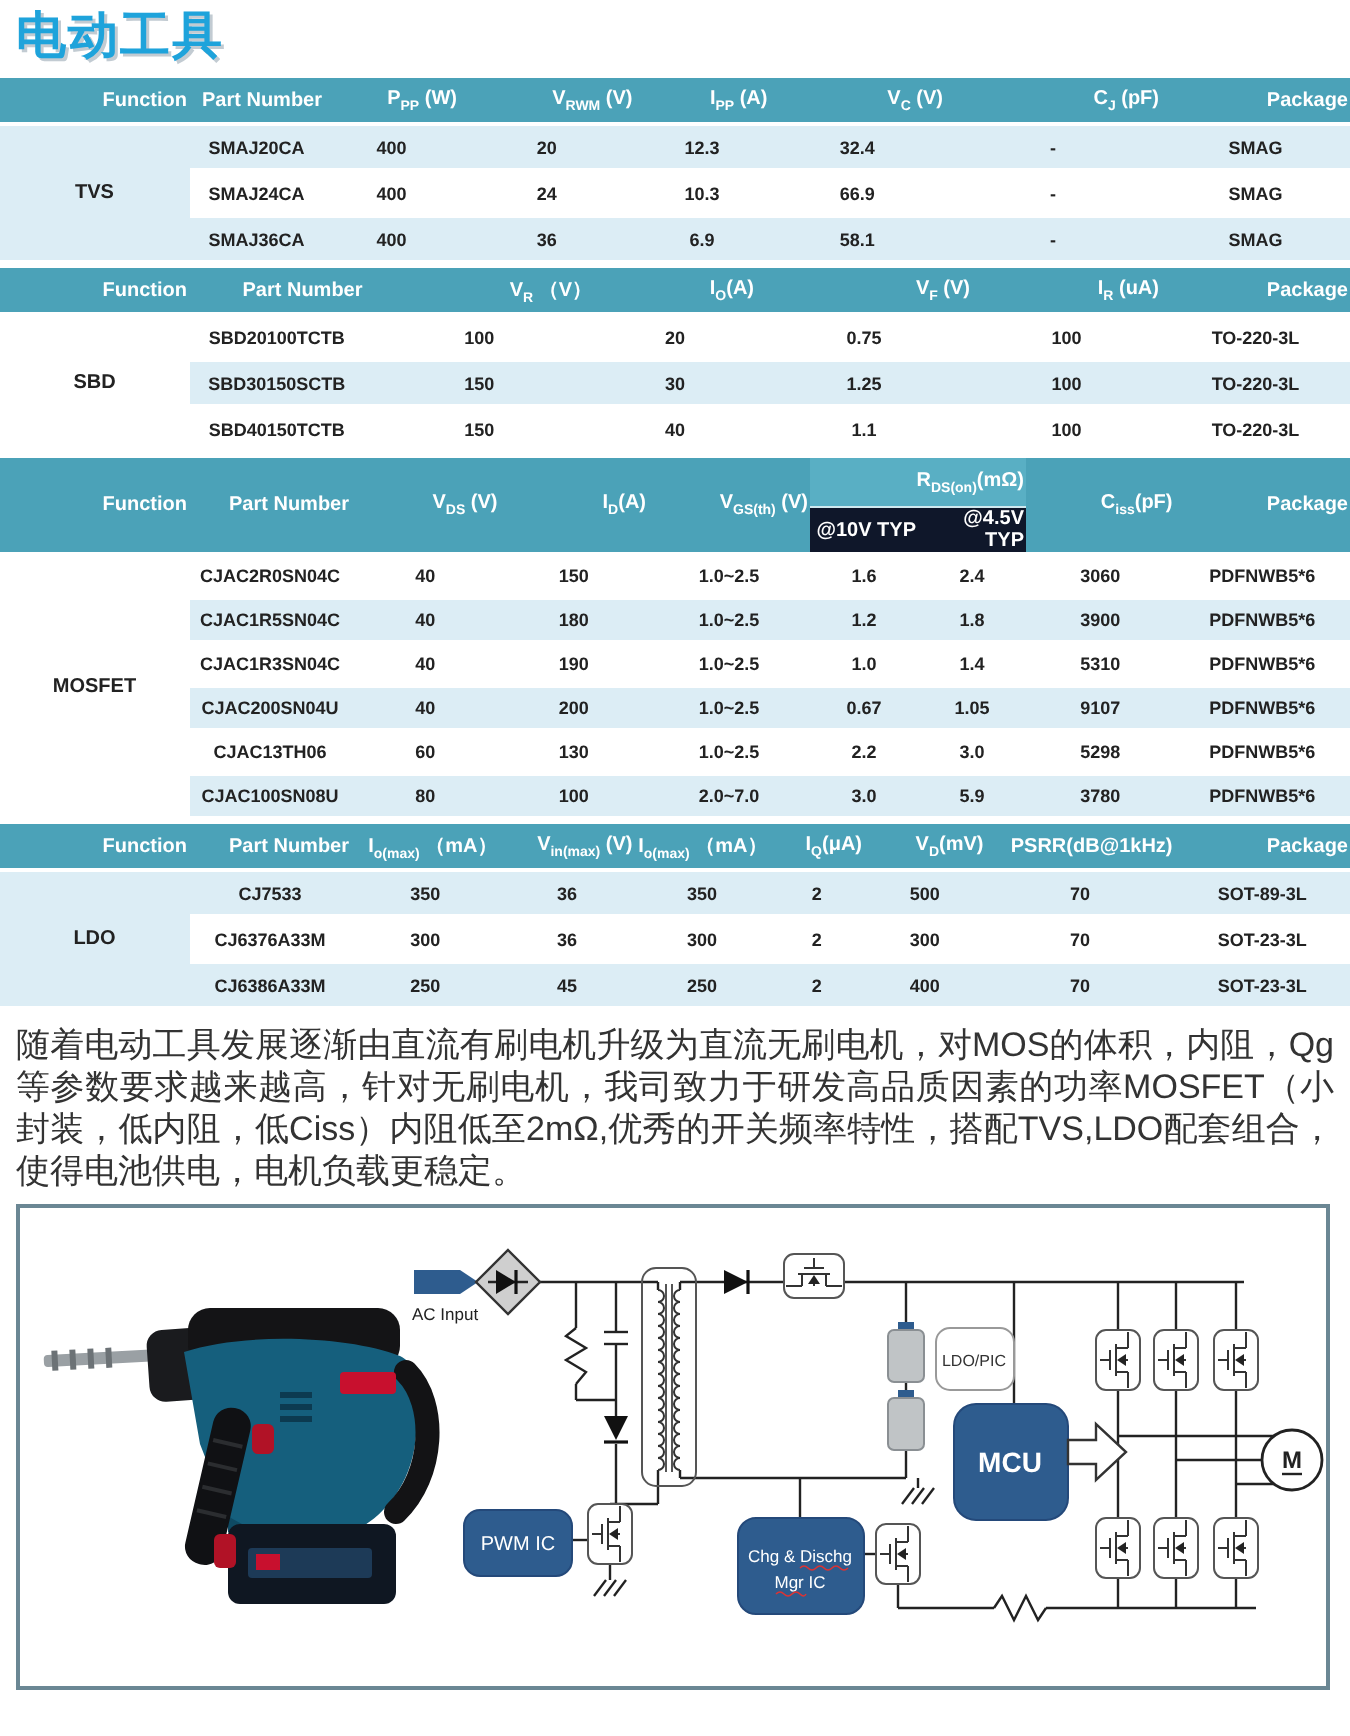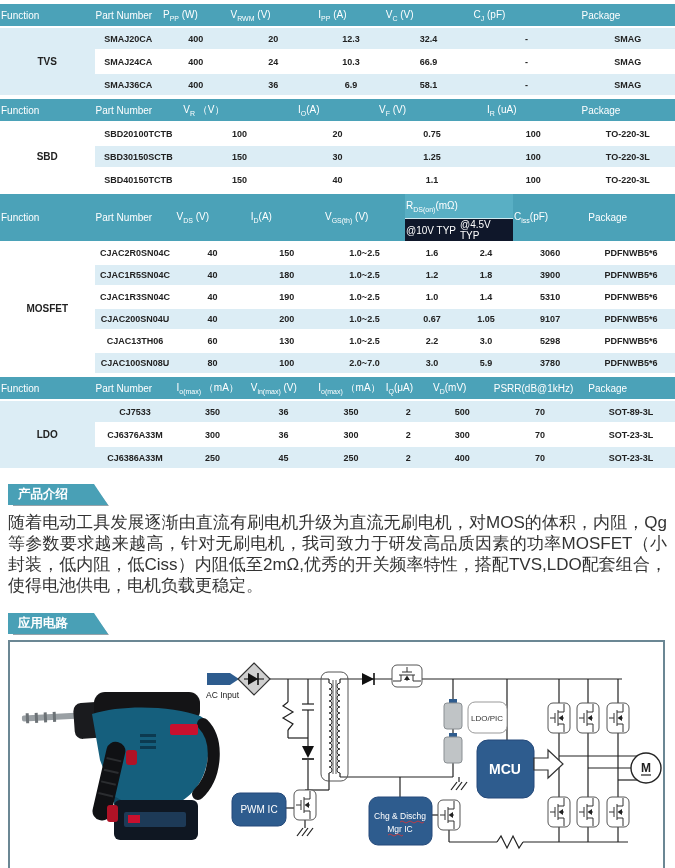--- a/index.html
+++ b/index.html
@@ -5,21 +5,21 @@
   html,body{margin:0;padding:0;background:#fff;}
   body{width:675px;height:868px;overflow:hidden;font-family:"Liberation Sans",sans-serif;-webkit-font-smoothing:antialiased;}
   .page{position:relative;width:675px;height:868px;background:#fff;}
 
   
   .page-title{margin:2px 0 0 8px;font-size:25px;line-height:33px;font-weight:bold;color:#1ea3db;letter-spacing:1px;text-shadow:1.5px 1.5px 0 rgba(120,140,155,.45);}
 
   
   .tables{margin-top:2px;}
   table.ptable{border-collapse:collapse;table-layout:fixed;width:675px;}
-  table.ptable th{background:#4ba2b8;color:#fff;font-weight:normal;font-size:10px;height:22px;padding:0 1px;text-align:left;border-top:2px solid #fff;border-bottom:2px solid #fff;}
+  table.ptable th{background:#4ba2b8;color:#fff;font-weight:bold;font-size:10px;height:22px;padding:0 1px;text-align:right;border-top:2px solid #fff;border-bottom:2px solid #fff;}
   table.ptable th.hl{background:#59afc4;border-bottom:1px solid #cfe9ef;}
   table.ptable th.hl2{background:#0f172a;}
   table.ptable td{font-size:9px;font-weight:bold;color:#222;text-align:center;height:21px;border-bottom:2px solid #fff;padding:0 1px;background:#fff;}
   table.ptable tr.alt td{background:#dcedf5;}
   table.ptable td.fn{background:#fff;font-size:10px;margin-left:35px;}
   table.ptable sub{font-size:7px;}
   table.t-mosfet thead tr:first-child th{height:24px;}
   table.t-mosfet thead tr:last-child th{height:20px;border-top:0;}
   table.t-mosfet td{height:20px;}
 
@@ -37,20 +37,21 @@
   .circuit-box{position:relative;margin:6px 8px 0 8px;width:657px;height:243px;border:2px solid #6b8794;box-sizing:border-box;background:#fff;}
   .circuit-box svg{position:absolute;left:0;top:0;}
   .wires{stroke:#222;stroke-width:1.2;fill:none;}
   .svg-label{fill:#222;}
 </style>
 </head>
 <body>
 
 <div class="page">
 
+  <div class="page-title">电动工具</div>
 
   <div class="tables">
     <table class="ptable t-tvs">
         <colgroup>
           <col style="width: 14%;">
           <col style="width: 10%;">
           <col style="width: 10%;">
           <col style="width: 13%;">
           <col style="width: 10%;">
           <col style="width: 13%;">
@@ -295,31 +296,23 @@
             <td>250</td>
             <td>2</td>
             <td>400</td>
             <td>70</td>
             <td>SOT-23-3L</td>
           </tr>
         </tbody>
       </table>
   </div>
 
-  <div class="ribbon-row r1">
-    <div class="ribbon-shadow"></div>
-    <div class="ribbon">产品介绍</div>
-  </div>
 
   <div class="intro-text">随着电动工具发展逐渐由直流有刷电机升级为直流无刷电机，对MOS的体积，内阻，Qg等参数要求越来越高，针对无刷电机，我司致力于研发高品质因素的功率MOSFET（小封装，低内阻，低Ciss）内阻低至2mΩ,优秀的开关频率特性，搭配TVS,LDO配套组合，使得电池供电，电机负载更稳定。</div>
 
-  <div class="ribbon-row r2">
-    <div class="ribbon-shadow"></div>
-    <div class="ribbon">应用电路</div>
-  </div>
 
   <div class="circuit-box">
     <svg width="653" height="239" viewBox="0 0 653 239">
       <defs>
         <g id="mosfet" stroke="#333" stroke-width="1" fill="none">
           <rect x="0" y="0" width="22" height="30" rx="5" fill="#fff" stroke="#555"></rect>
           <line x1="16" y1="1" x2="16" y2="9"></line>
           <line x1="16" y1="21" x2="16" y2="29"></line>
           <line x1="10" y1="9" x2="16" y2="9"></line>
           <line x1="10" y1="21" x2="16" y2="21"></line>

